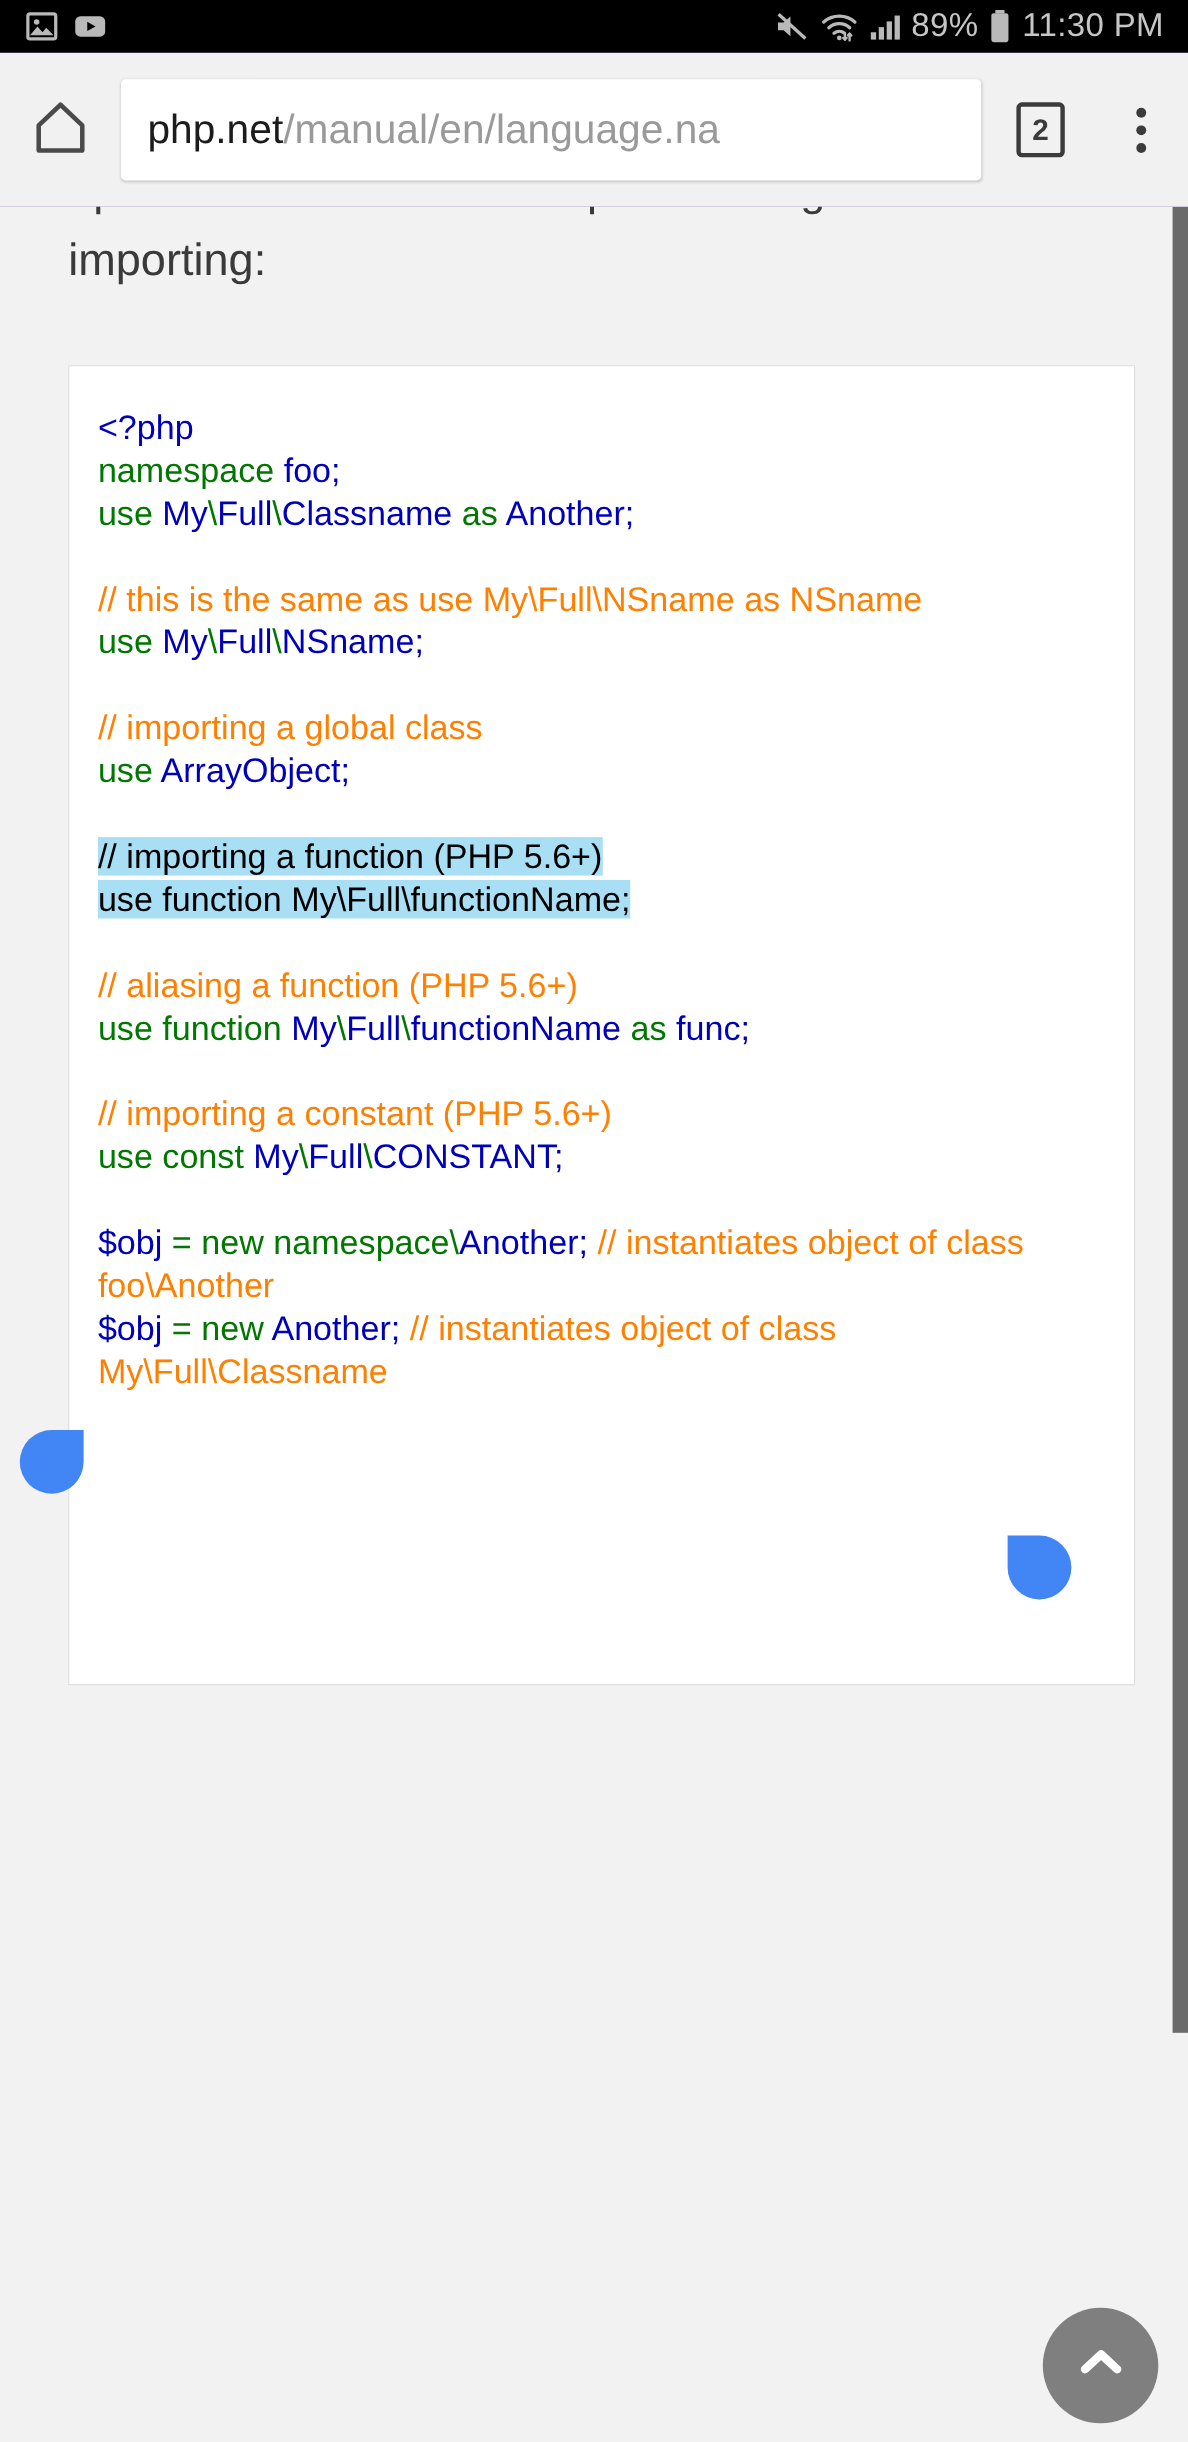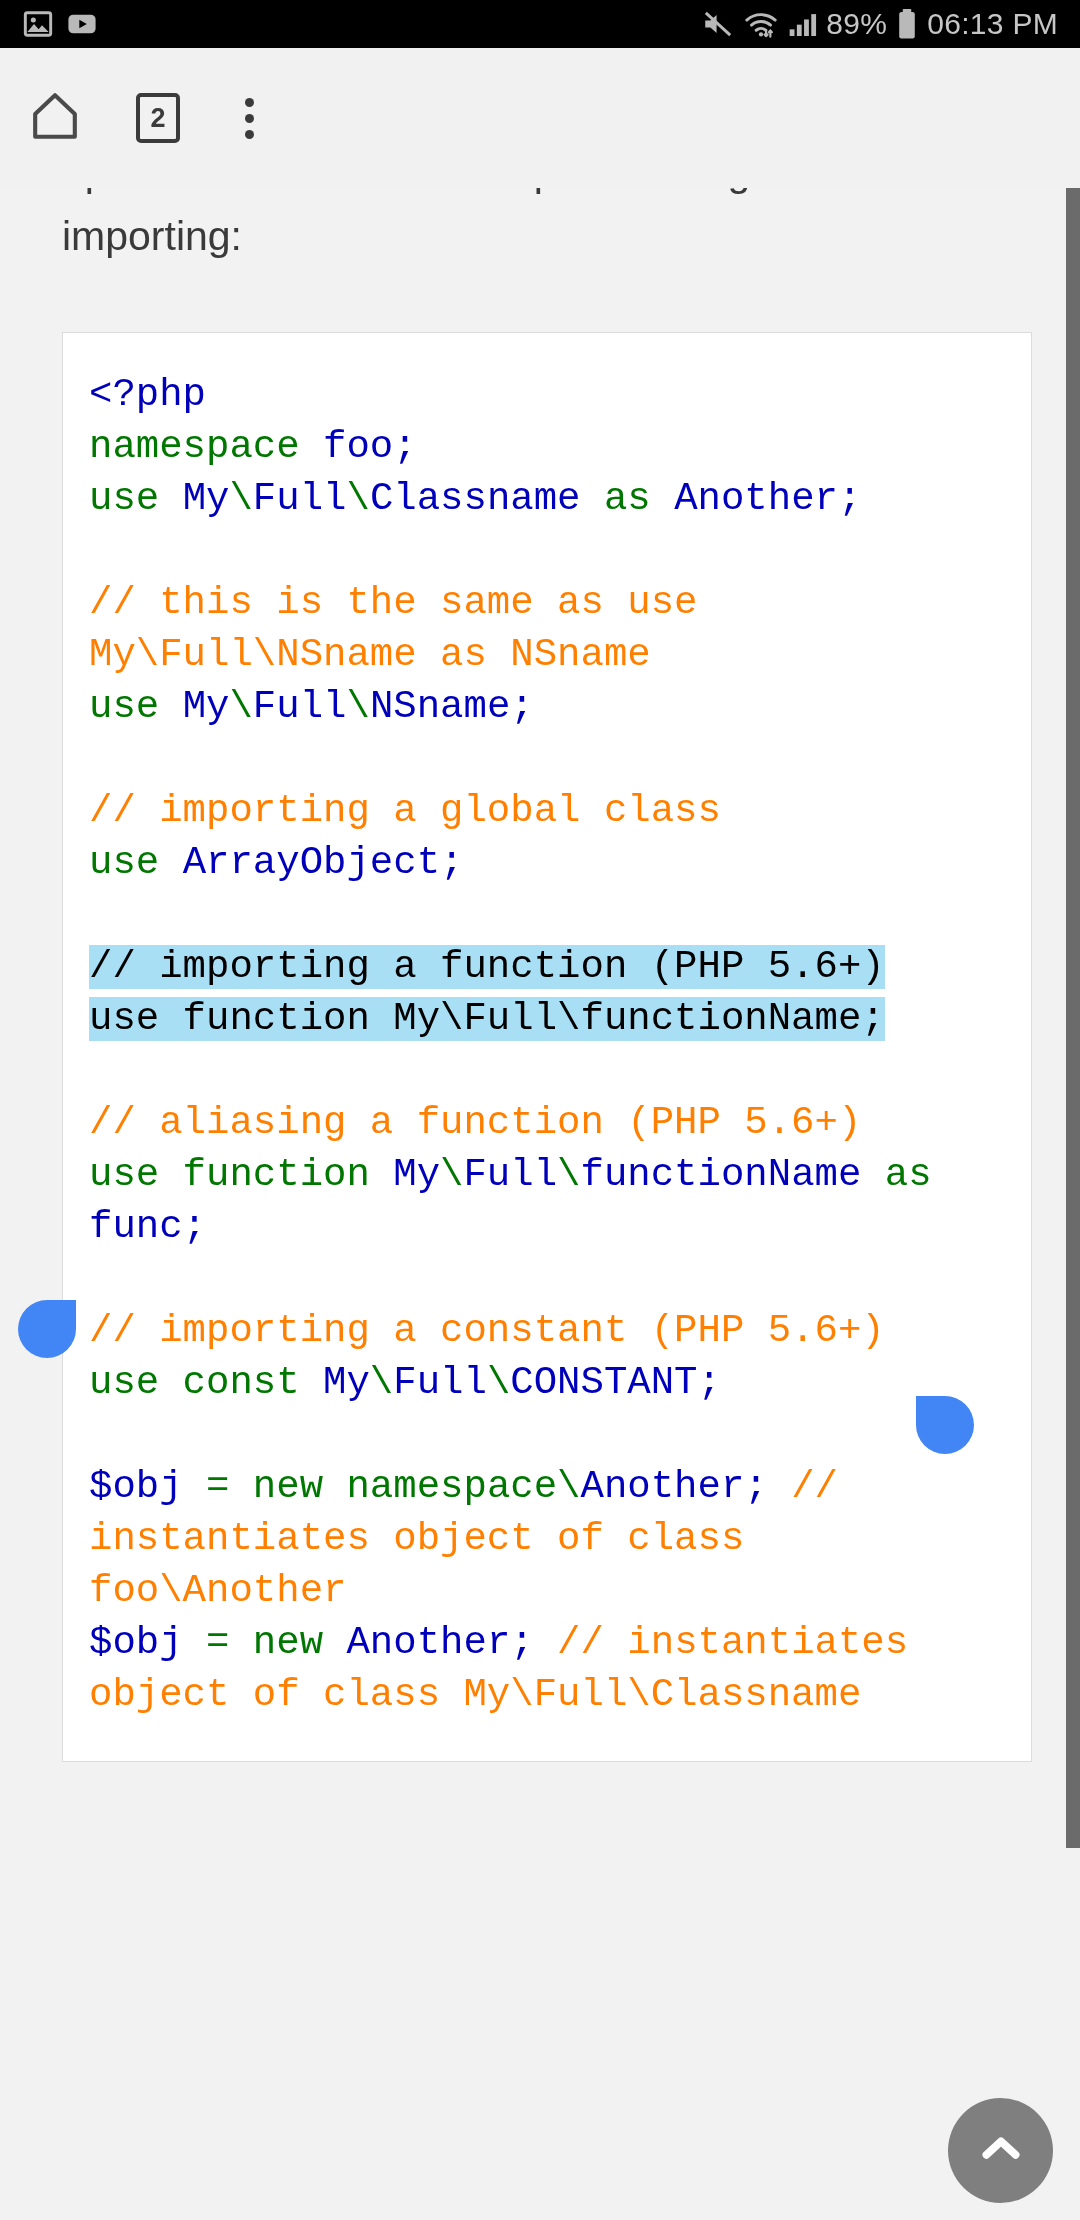--- a/index.html
+++ b/index.html
@@ -70,23 +70,23 @@
 
   
   .codebox {
     margin: 64px 48px 0 62px;
     background: #ffffff;
     border: 1px solid #dcdcdc;
     padding: 36px 26px 40px 26px;
     min-height: 1200px;
   }
   pre.code {
-    font-family: Liberation Mono, monospace;
-    font-size: 39px;
-    line-height: 52px;
+    font-family: Liberation Sans, sans-serif;
+    font-size: 31px;
+    line-height: 39px;
     white-space: pre-wrap;
     word-break: break-word;
     color: #000;
     margin: 0;
   }
   .kw   { color: #007700; }
   .id   { color: #0000BB; }
   .cm   { color: #FF8000; }
   .sel  { background: #A8DFF5; color: #000000; }
 
@@ -160,31 +160,35 @@
           <rect x="18.2" y="4.6" width="3.6" height="16.4" fill="#b9b9b9"></rect>
         </svg>
       </span>
       <span class="sb-text">89%</span>
       <span class="sb-icon">
         <svg width="26" height="34" viewBox="0 0 16 24">
             <rect x="5" y="1.4" width="6" height="2.4" rx="0.6" fill="#b9b9b9"></rect>
             <rect x="2.5" y="3.6" width="11" height="18.6" rx="1.6" fill="#b9b9b9"></rect>
           </svg>
       </span>
-      <span class="sb-text">06:13 PM</span>
+      <span class="sb-text">11:30 PM</span>
     </div>
   </div>
 
   <div class="browserbar">
     <div class="home-btn">
       <span>
         <svg width="58" height="58" viewBox="0 0 24 24">
             <path d="M12 3.4L3.8 11.2v9.4h16.4v-9.4z" fill="none" stroke="#4a4a4a" stroke-width="1.7" stroke-linejoin="round"></path>
           </svg>
       </span>
+    </div>
+    <div class="urlbox">
+      <span class="url-host">php.net</span>
+        <span class="url-path">/manual/en/language.na</span>
     </div>
     <div class="tabcount">
       <div class="box">2</div>
     </div>
     <div class="menu-btn">
       <i></i>
       <i></i>
       <i></i>
     </div>
   </div>

